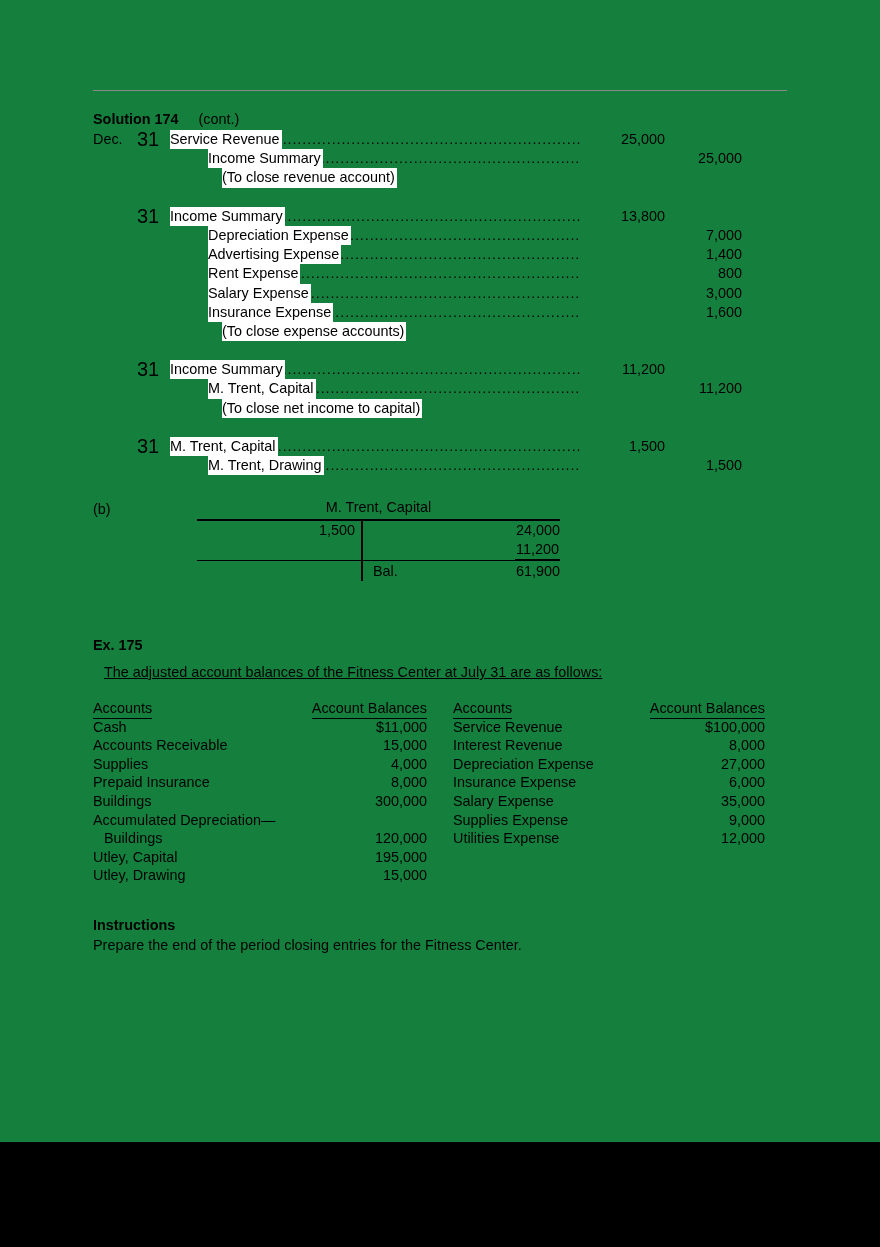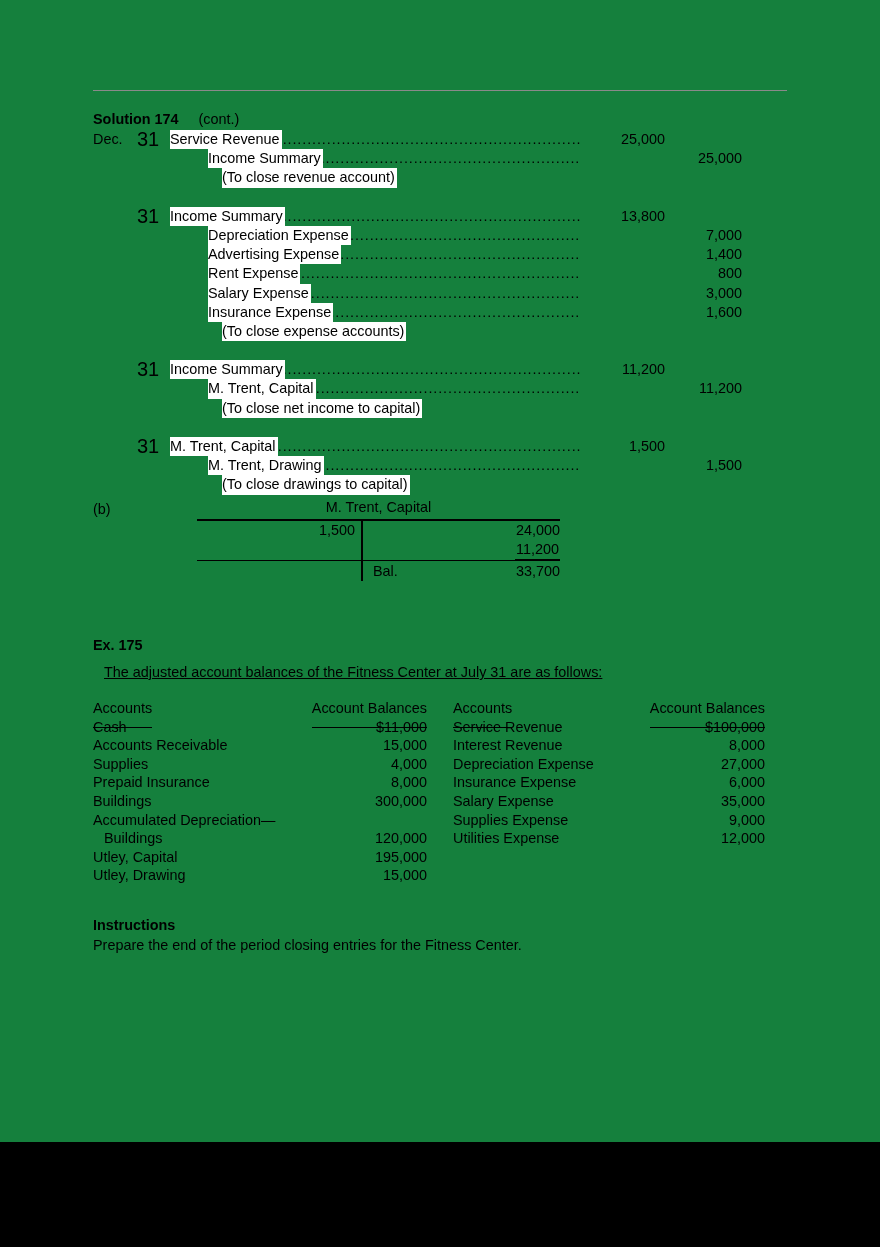--- a/index.html
+++ b/index.html
@@ -225,21 +225,21 @@
     line-height: 18.6px;
     white-space: nowrap;
   }
   .c-lacct { left: 0px;   text-align: left; }
   .c-lbal  { left: 194px; width: 140px; text-align: right; }
   .c-racct { left: 360px; text-align: left; }
   .c-rbal  { left: 532px; width: 140px; text-align: right; }
   .hdr-ul {
     border-bottom: 1.2px solid #000;
     display: inline-block;
-    padding-bottom: 9px;
+    padding-bottom: 0;
   }
   .indent1 { padding-left: 11px; }
 
   
   #instr-head { left: 93px; top: 916px; font-weight: bold; }
   #instr-body { left: 93px; top: 936px; }
 </style>
 </head>
 <body>
 
@@ -321,39 +321,36 @@
       <div class="jrow">
         <span class="j-day">31</span>
         <span class="leader debit">........................................................................................................................</span>
         <span class="j-acct debit">M. Trent, Capital </span>
         <span class="j-amt dr">1,500</span>
       </div>
       <div class="jrow">
         <span class="leader credit">........................................................................................................................</span>
         <span class="j-acct credit">M. Trent, Drawing </span>
         <span class="j-amt cr">1,500</span>
-      </div>
-      <div class="jrow">
-        <span class="j-acct memo">(To close drawings to capital)</span>
       </div>
     </div>
 
   <div class="txt" id="part-b-label">(b)</div>
 
   <div id="taccount">
     <div id="t-title">M. Trent, Capital</div>
     <div id="t-body">
       <div class="t-toprule"></div>
       <div class="t-vert"></div>
       <div class="t-midrule"></div>
       <div class="t-dr-amt" id="t-dr-0" style="top:2px;">1,500</div>
       <div class="t-cr-amt" id="t-cr-0" style="top:2px;">24,000</div>
       <div class="t-cr-amt" style="top:21px;"><span class="ul-amt">11,200</span></div>
       <div class="t-cr-label" style="top:43px;">Bal.</div>
-      <div class="t-cr-amt" style="top:43px;">33,700</div>
+      <div class="t-cr-amt" style="top:43px;">61,900</div>
     </div>
   </div>
 
   <div class="txt" id="ex-head">Ex. 175</div>
   <div class="txt" id="ex-intro">The adjusted account balances of the Fitness Center at July 31 are as follows:</div>
 
   <div id="bal-table">
       <div class="bt-row">
         <span class="bt-cell c-lacct"><span class="hdr-ul">Accounts</span></span>
         <span class="bt-cell c-lbal"><span class="hdr-ul">Account Balances</span></span>

